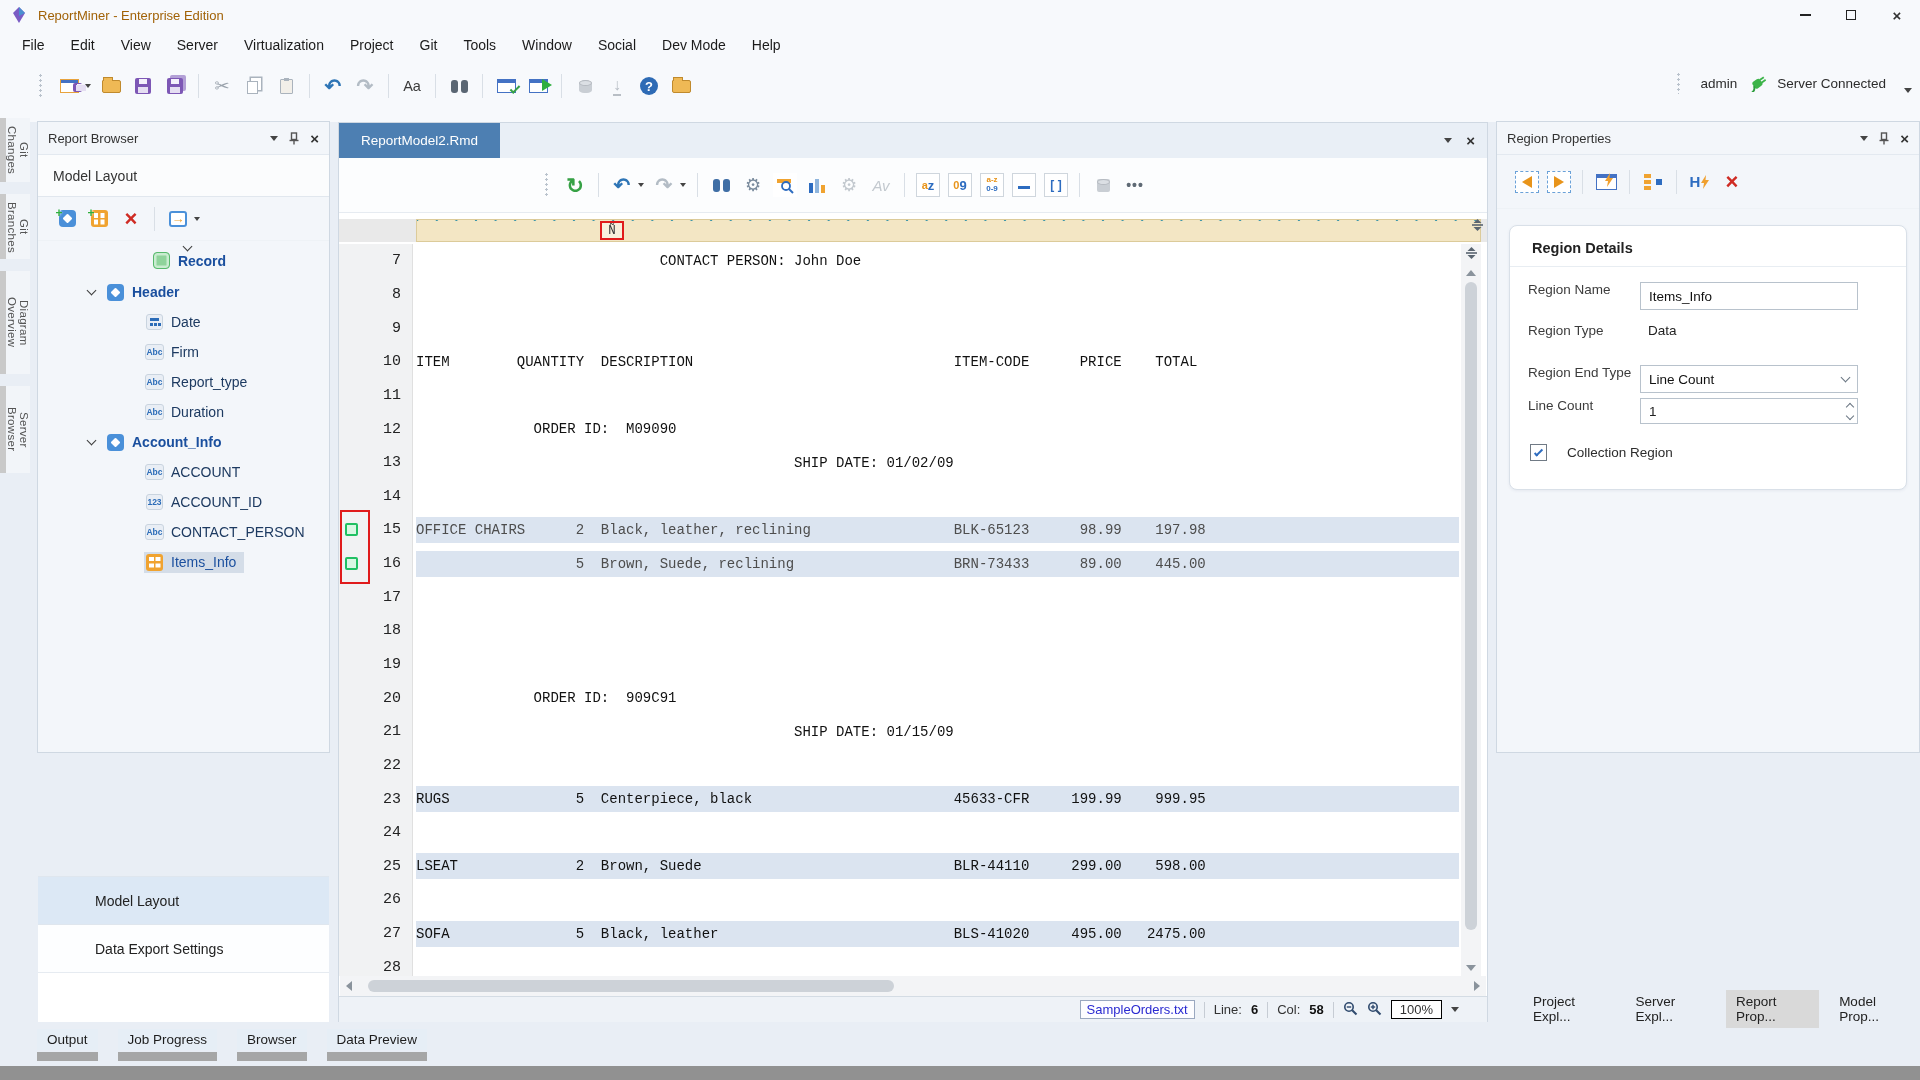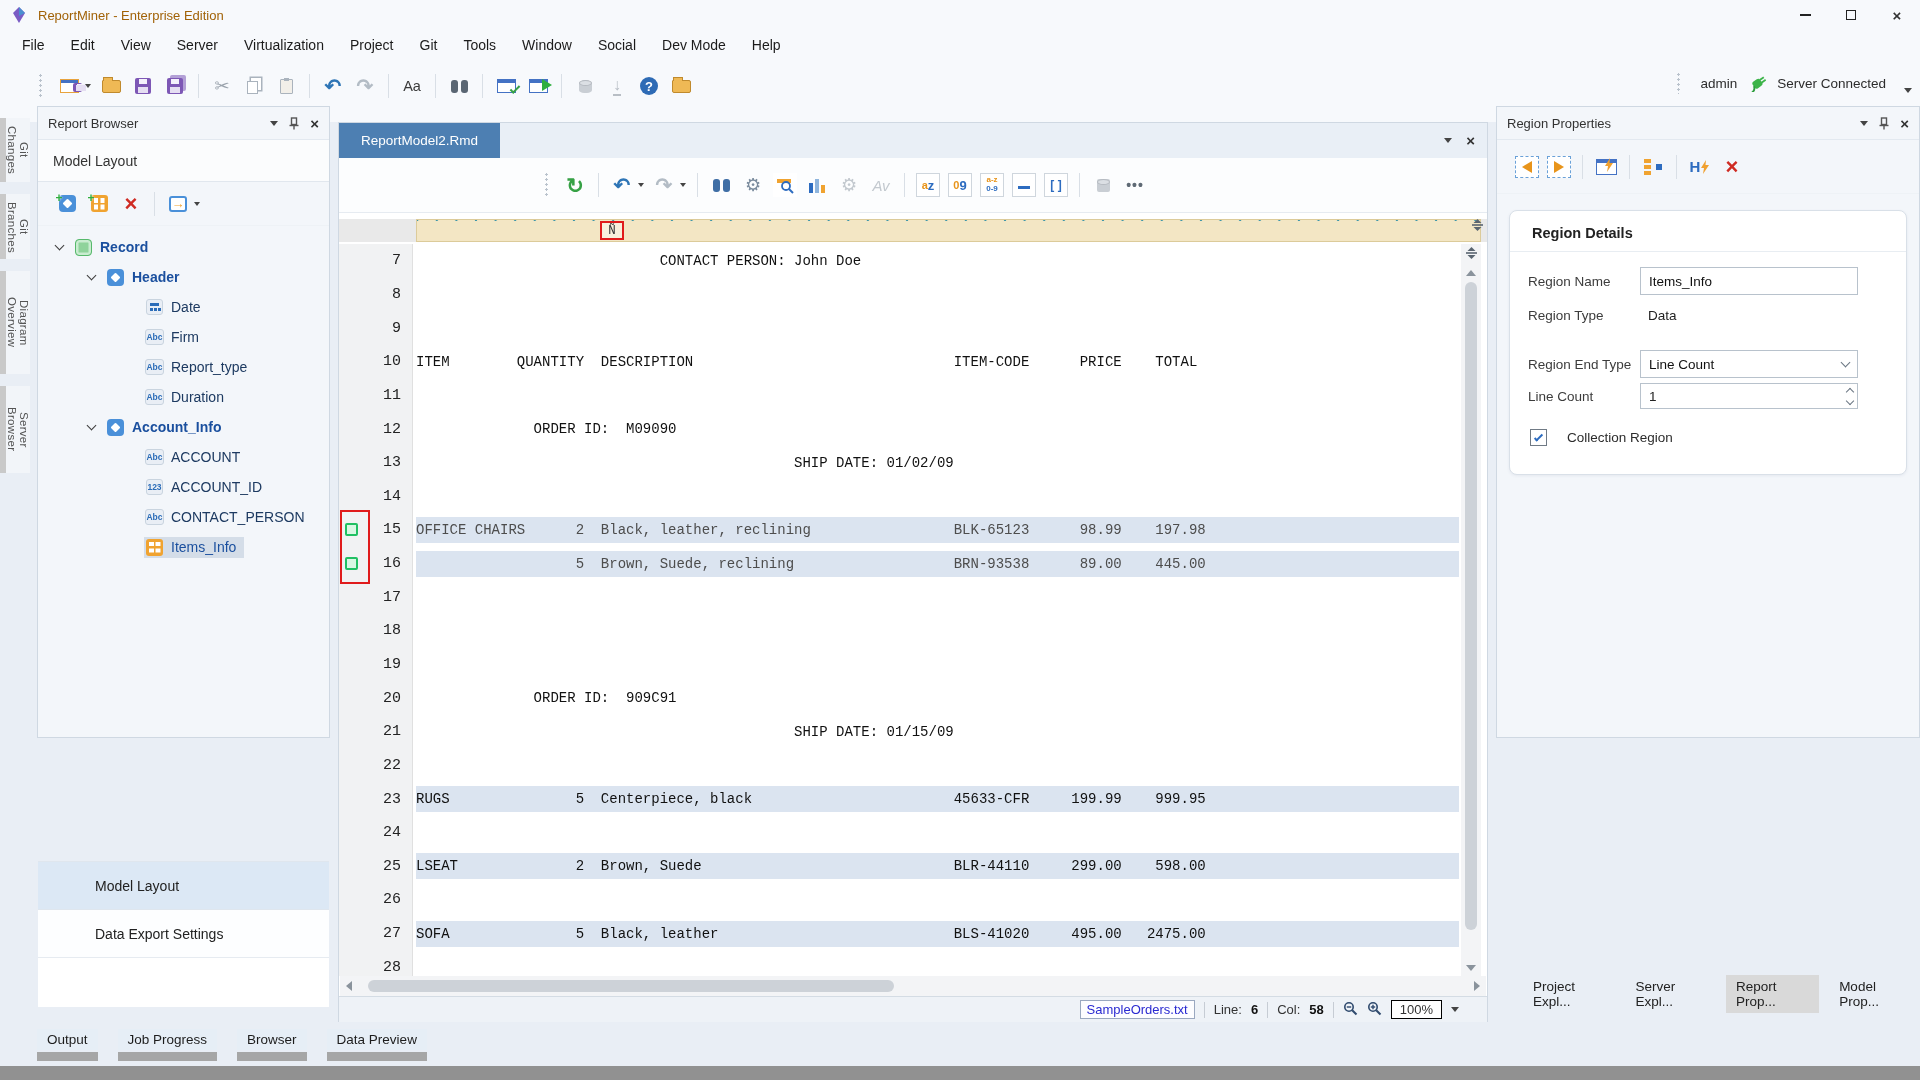--- a/index.html
+++ b/index.html
@@ -80,21 +80,21 @@
   .hl-H { color:#2d6cc0; font-weight:bold; font-size:15px; }
   .chev { display:inline-block; width:7px; height:7px; border-right:1.7px solid #3c3c3c; border-bottom:1.7px solid #3c3c3c; transform:rotate(45deg); margin-top:-4px; }
   .caret-dn { display:inline-block; border-left:4px solid transparent; border-right:4px solid transparent; border-top:5px solid #444; }
   .xmark { font-size:15px; color:#333; font-weight:bold; }
 
   
   #side-strip { position:absolute; left:0; top:118px; width:36px; display:flex; flex-direction:column; gap:12px; }
   .side-tab { writing-mode:vertical-rl; background:#f2f5f9; border-left:6px solid #c9c9c9; color:#555; font-size:11.5px; padding:8px 0; width:30px; text-align:center; letter-spacing:0.3px; }
 
   
-  .panel { position:absolute; top:106px; height:632px; background:#f3f6fa; border:1px solid #cfd8e2; }
+  .panel { position:absolute; top:121px; height:632px; background:#f3f6fa; border:1px solid #cfd8e2; }
   .panel-header { height:33px; display:flex; align-items:center; padding:0 10px; font-size:13px; color:#333; border-bottom:1px solid #e3e9f0; }
   .panel-header .sp { flex:1; }
   .ph-ic { margin-left:11px; display:inline-flex; align-items:center; }
 
   
   #left-panel { left:37px; width:293px; }
   #rb-section { height:42px; background:#fbfcfd; border-bottom:1px solid #e1e7ee; display:flex; align-items:center; padding-left:15px; font-size:14px; color:#333; }
   #rb-toolbar { height:44px; display:flex; align-items:center; padding-left:13px; border-bottom:1px solid #eef2f6; }
   #tree { padding-top:6px; }
   .tree-row { height:30px; display:flex; align-items:center; font-size:14px; color:#1d3a61; }
@@ -147,21 +147,21 @@
   .st-sep { width:1px; height:16px; background:#c6ccd4; }
   #st-file { color:#2a2ad1; border:1px solid #9aa8c0; background:#fdfdff; padding:1px 6px; font-size:13px; }
   .st-val { font-weight:bold; color:#111; }
   #st-zoom { background:#fff; border:1px solid #000000; padding:1px 8px; }
 
   
   #right-panel { left:1496px; width:424px; }
   #rp-toolbar { height:54px; display:flex; align-items:center; padding-left:14px; border-bottom:1px solid #eef2f6; }
   #rp-card { position:absolute; left:12px; top:103px; width:398px; height:265px; background:#fff; border:1px solid #d9e0e8; border-radius:8px; box-shadow:0 1px 3px rgba(60,80,110,.08); }
   #rp-card-title { padding:14px 0 10px 22px; font-size:14.5px; font-weight:bold; color:#222; border-bottom:1px solid #e8edf2; }
-  .rp-row { position:absolute; left:18px; right:14px; display:flex; align-items:center; }
+  .rp-row { position:absolute; left:18px; right:14px; display:flex; }
   .rp-label { width:112px; flex:none; font-size:13.5px; color:#3c3c3c; }
   .rp-input { width:218px; height:28px; border:1px solid #b8c2cc; background:#fff; font-size:13.5px; padding:0 8px; color:#111; font-family:"Liberation Sans",sans-serif; }
   .rp-static { font-size:13.5px; color:#222; margin-left:8px; }
   .rp-select { width:218px; height:28px; border:1px solid #b8c2cc; background:#fff; display:flex; align-items:center; padding:0 8px; font-size:13.5px; color:#111; justify-content:space-between; }
   .sel-chev { width:7px; height:7px; border-right:1.5px solid #6a7683; border-bottom:1.5px solid #6a7683; transform:rotate(45deg); margin-top:-3px; }
   .rp-spin { width:218px; height:26px; border:1px solid #b8c2cc; background:#fff; display:flex; align-items:center; padding-left:8px; font-size:13.5px; position:relative; }
   .spin-btns { position:absolute; right:4px; top:0; bottom:0; display:flex; flex-direction:column; justify-content:center; gap:3px; }
   .spin-up { width:6px; height:6px; border-left:1.5px solid #6a7683; border-top:1.5px solid #6a7683; transform:rotate(45deg); }
   .spin-dn { width:6px; height:6px; border-right:1.5px solid #6a7683; border-bottom:1.5px solid #6a7683; transform:rotate(45deg); }
   #rp-check-row { position:absolute; left:20px; top:218px; display:flex; align-items:center; gap:20px; }
@@ -334,21 +334,21 @@
       <span class="tb-ic">
         <span class="g-del">×</span>
       </span>
       <span class="tb-sep"></span>
       <span class="tb-ic">
         <span class="sh-export">→</span>
       </span>
       <span class="tb-caret"></span>
     </div>
   <div id="tree">
-      <div class="tree-row parent" style="padding-left: 18px;">
+      <div class="tree-row parent" style="padding-left: 18px; flex-direction: column;">
         <span class="chev"></span>
         <span class="rowbody">
           <span class="t-ic">
             <span class="ic-rec"></span>
           </span>
           <span>Record</span>
         </span>
       </div>
       <div class="tree-row parent" style="padding-left: 50px;">
         <span class="chev"></span>
@@ -576,21 +576,21 @@
           <span class="line-text"></span>
         </div>
         <div class="line-row hl dim">
           <span class="row-marker"></span>
           <span class="line-num">15</span>
           <span class="line-text">OFFICE CHAIRS      2  Black, leather, reclining                 BLK-65123      98.99    197.98</span>
         </div>
         <div class="line-row hl dim">
           <span class="row-marker"></span>
           <span class="line-num">16</span>
-          <span class="line-text">                   5  Brown, Suede, reclining                   BRN-93538      89.00    445.00</span>
+          <span class="line-text">                   5  Brown, Suede, reclining                   BRN-73433      89.00    445.00</span>
         </div>
         <div class="line-row hl bold">
           <span class="line-num">17</span>
         </div>
         <div class="line-row">
           <span class="line-num">18</span>
           <span class="line-text"></span>
         </div>
         <div class="line-row">
           <span class="line-num">19</span>

